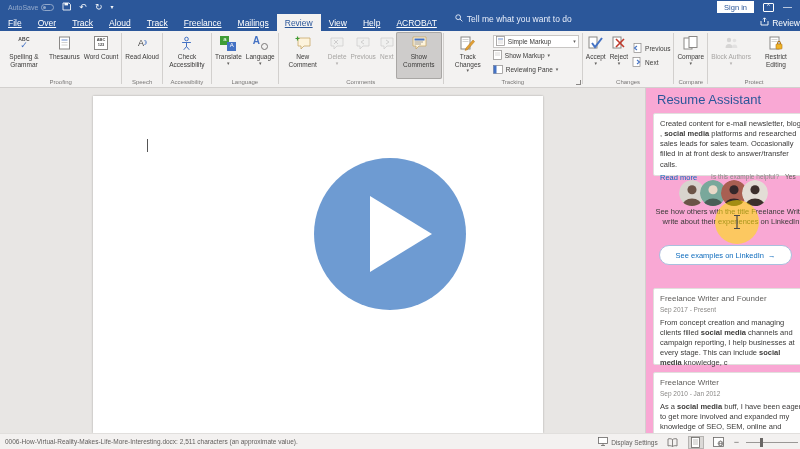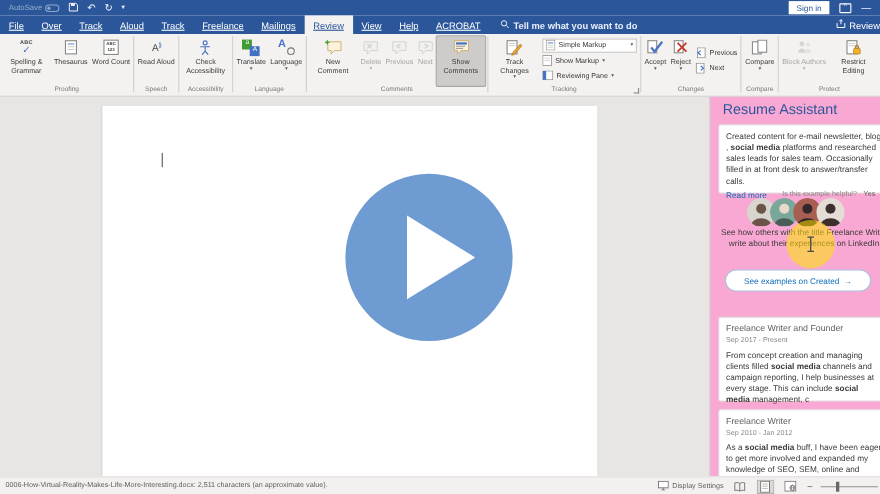--- a/index.html
+++ b/index.html
@@ -18,21 +18,21 @@
   .title-right { position:absolute; right:8px; top:0; height:14px; display:flex; align-items:center; gap:9px; }
   .signin { background:#ffffff; color:#2b579a; font-size:7.5px; padding:1.5px 7px; border:none; cursor:pointer; }
   .ribdisp { width:11px; height:9px; border:1px solid #fff; border-radius:1px; position:relative; }
   .ribdisp::after { content:"^"; position:absolute; left:3px; top:-1px; font-size:6px; color:#fff; }
   .minim { font-size:9px; color:#fff; }
 
   
   .tabrow { position:absolute; left:0; top:14px; width:800px; height:17px; background:#2b579a; display:flex; align-items:stretch; color:#fff; font-size:8.5px; }
   .tab { display:flex; align-items:center; padding:0 8px; cursor:pointer; white-space:nowrap;text-decoration:underline; }
   .tab.active { background:#f3f2f1; color:#2b579a; }
-  .tellme { display:flex; align-items:center; gap:4px; padding:0 10px; color:#e8eefb; white-space:nowrap;font-weight:bold; }
+  .tellme { display:flex; align-items:flex-start; gap:4px; padding:0 10px; color:#e8eefb; white-space:nowrap; }
   .share { position:absolute; right:0; top:0; height:17px; display:flex; align-items:center; gap:3px; padding-left:4px; color:#fff; white-space:nowrap; }
 
   
   .ribbon { position:absolute; left:0; top:31px; width:800px; height:57px; background:#f3f2f1; border-bottom:1px solid #d2d0ce; display:flex; align-items:stretch; overflow:hidden; }
   .rgroup { display:flex; flex-direction:column; flex:0 0 auto; padding:1px 1px 0; }
   .rrow { flex:1; display:flex; align-items:stretch; }
   .rlabel { font-size:6px; color:#7a7877; text-align:center; padding:0 3px 2px; position:relative; white-space:nowrap; }
   .rsep { width:1px; background:#d2d0ce; margin:2px 0 3px; flex:0 0 auto; }
   .rbtn { display:flex; flex-direction:column; align-items:center; justify-content:flex-start; padding:2px 2px 1px; font-size:6.5px; color:#3b3a39; text-align:center; line-height:1.18; border-radius:2px; cursor:pointer; max-width:46px; }
   .rbtn .ricon { height:18px; display:flex; align-items:center; justify-content:center; margin-bottom:1px; }
@@ -523,28 +523,28 @@
 
       <div class="prompt">See how others with the title Freelance Writer write about their experiences on LinkedIn</div>
 
       <div class="highlight">
         <svg width="12" height="16" viewBox="0 0 12 16">
             <path d="M3 1.5h6M3 14.5h6M6 1.5v13" fill="none" stroke="#4a4a4a" stroke-width="1.2"></path>
           </svg>
       </div>
 
       <div class="pillbtn">
-        <span>See examples on Created</span>
+        <span>See examples on LinkedIn</span>
         <span>→</span>
       </div>
 
       <div class="card" style="top:200px; height:77px;">
         <div class="ctitle">Freelance Writer and Founder</div>
         <div class="cdates">Sep 2017 - Present</div>
-        <span>From concept creation and managing clients filled </span><b>social media</b><span> channels and campaign reporting, I help businesses at every stage. This can include </span><b>social media</b><span> management, c</span>
+        <span>From concept creation and managing clients filled </span><b>social media</b><span> channels and campaign reporting, I help businesses at every stage. This can include </span><b>social media</b><span> knowledge, c</span>
         <div class="rm-row">
           <span class="readmore">Read more</span>
           <span class="helpful">Is this example helpful?</span>
           <span class="yeslink">Yes</span>
         </div>
       </div>
 
       <div class="card" style="top:284px; height:70px;">
         <div class="ctitle">Freelance Writer</div>
         <div class="cdates">Sep 2010 - Jan 2012</div>

